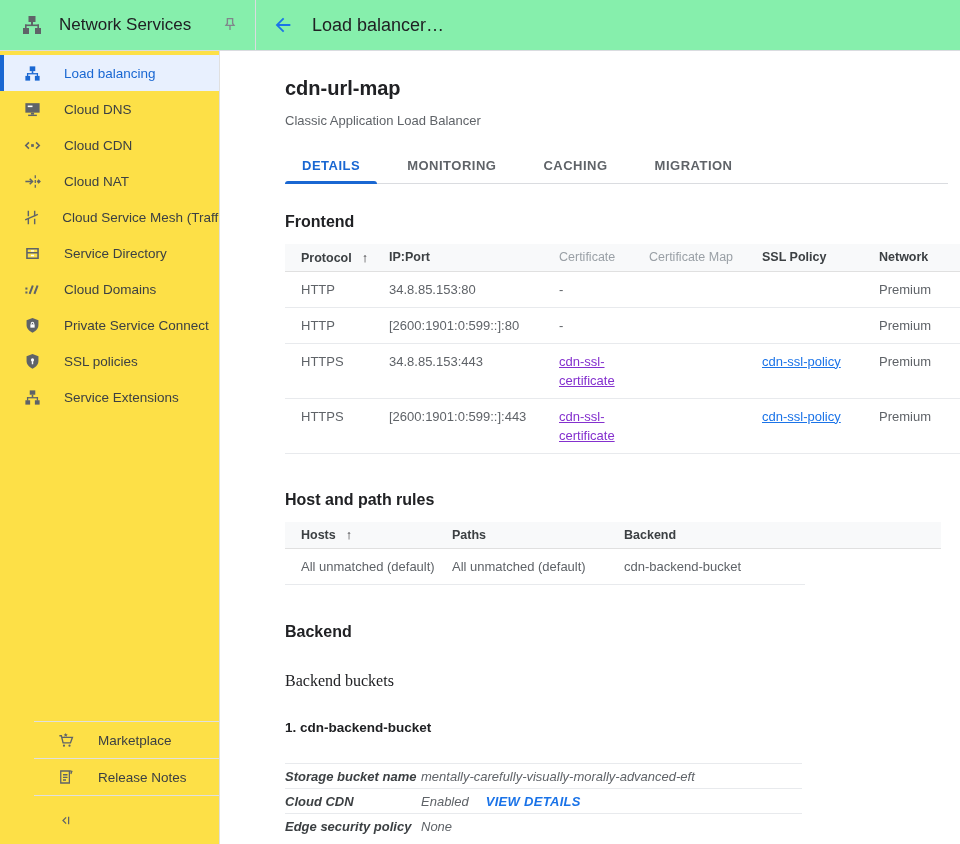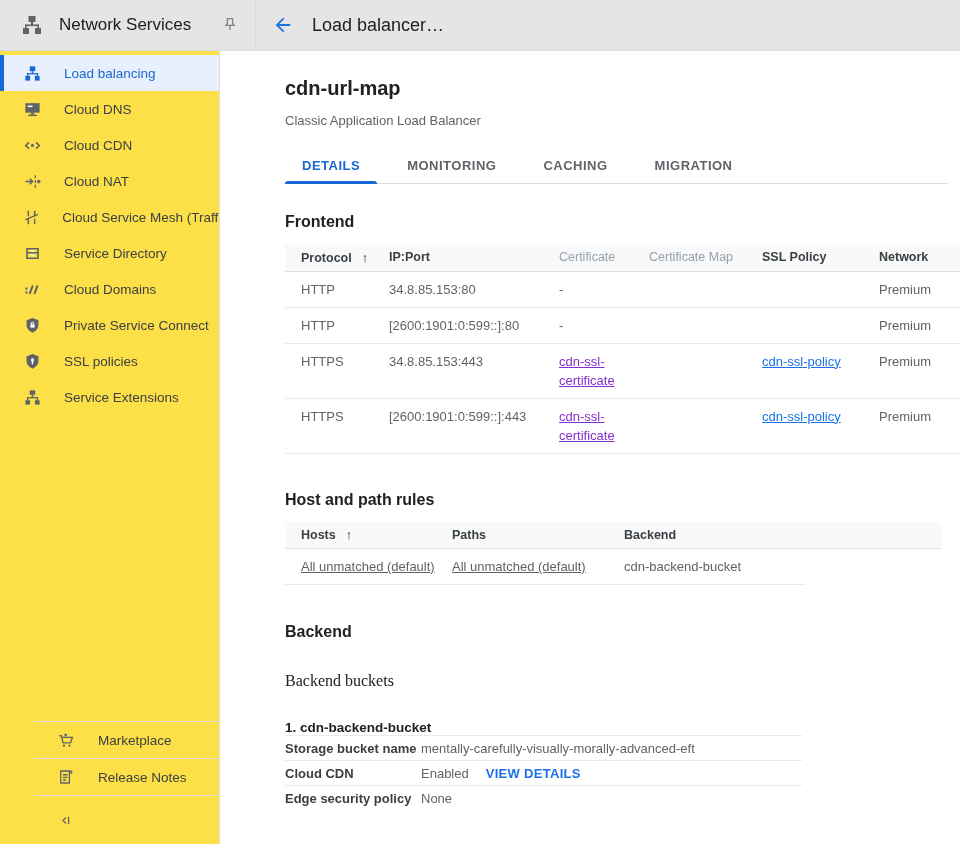--- a/index.html
+++ b/index.html
@@ -11,21 +11,21 @@
     font-size: 13px;
     position: relative;
   }
   svg { display: block; }
 
   
   .app-bar {
     height: 51px;
     display: flex;
     border-bottom: 1px solid #dadce0;
-    background: #e5e5e5;
+    background: #86efac;
   }
   .app-bar-left {
     width: 256px;
     flex: 0 0 256px;
     display: flex;
     align-items: center;
     padding: 0 14px 0 20px;
     border-right: 1px solid #dadce0;
   }
   .product-icon { color: #5f6368; }
@@ -210,23 +210,23 @@
   .frontend-table col.c-certmap { width: 113px; }
   .frontend-table col.c-ssl     { width: 117px; }
   .frontend-table col.c-net     { width: 136px; }
 
   .hostpath-table { width: 656px; }
   .hostpath-table col.c-hosts   { width: 167px; }
   .hostpath-table col.c-paths   { width: 172px; }
   .hostpath-table col.c-backend { width: 317px; }
   .hostpath-table td { border-bottom: none; }
   .hp-row-line { width: 520px; border-bottom: 1px solid #e8eaed; height: 0; }
-  .cell-dim { color: #80868b; text-decoration: underline; }
-
-  .kv-table { margin-top: 0; width: 517px; }
+  .cell-dim { color: #80868b; }
+
+  .kv-table { margin-top: 28px; width: 517px; font-style: italic; }
   .kv-row { display: flex; border-top: 1px solid #e8eaed; padding: 5px 0 4px 0; align-items: baseline; }
   .kv-row:last-child { border-bottom: 1px solid transparent; }
   .kv-key { width: 136px; flex: 0 0 136px; font-size: 13px; font-weight: bold; color: #3c4043; }
   .kv-val { font-size: 13px; color: #5f6368; }
   .kv-link {
     color: #1a73e8; font-weight: bold; letter-spacing: 0.3px;
     margin-left: 17px; cursor: pointer; text-decoration: none; font-size: 13px;
   }
   .kv-val-wrap { display: flex; align-items: baseline; }
 </style>

